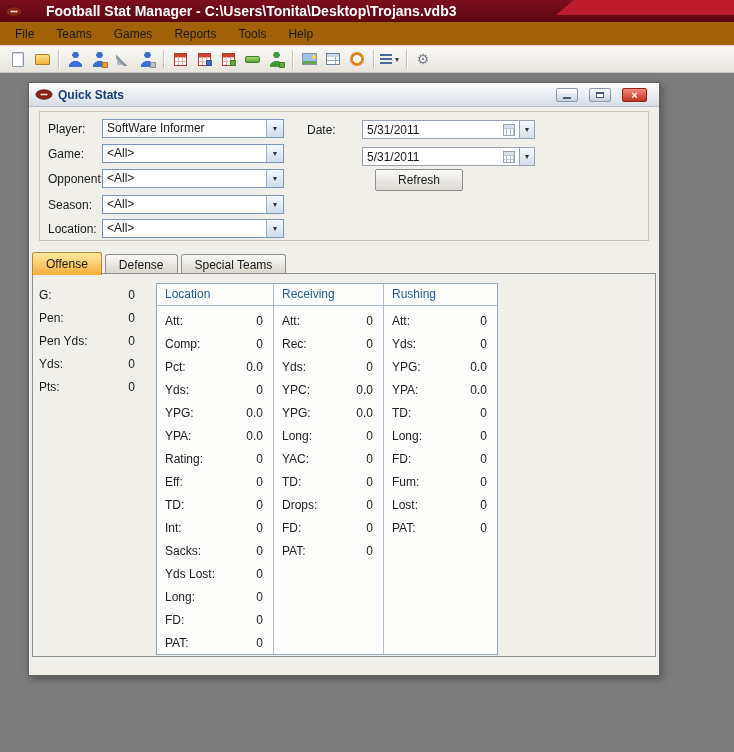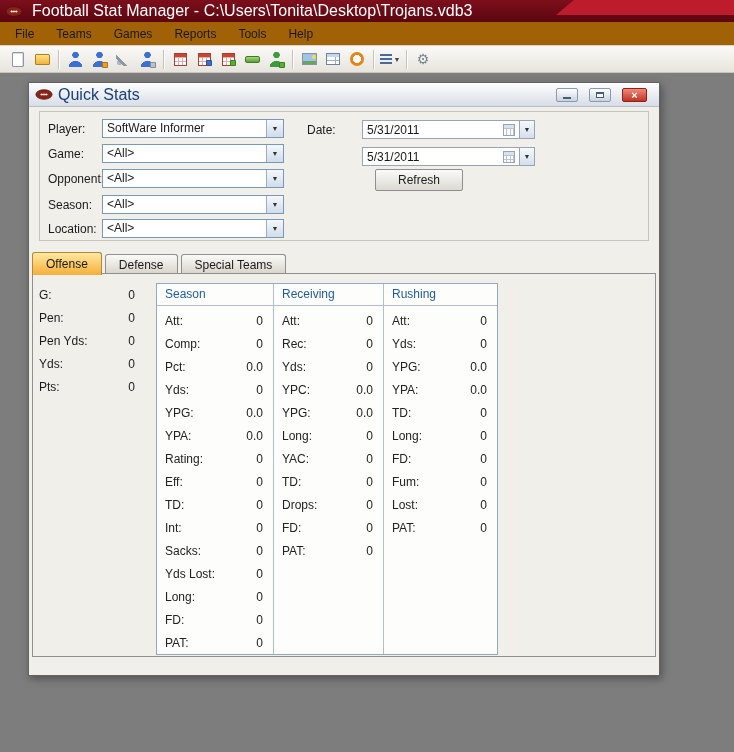--- a/index.html
+++ b/index.html
@@ -3,21 +3,21 @@
 <meta charset="utf-8">
 <style>
   * { box-sizing: border-box; margin: 0; padding: 0; }
   html,body { width:734px; height:752px; overflow:hidden; }
   body { font-family:"Liberation Sans", sans-serif; font-size:12px; color:#1a1a1a; }
   .app { position:relative; width:734px; height:752px; background:#7d7d7d; }
 
   
   .titlebar { position:relative; height:22px; background:linear-gradient(#7c0f1c,#5c060f);
     display:flex; align-items:center; padding-left:5px; overflow:hidden; }
-  .titlebar-text { color:#fff; font-weight:normal; font-size:16px; margin-left:9px; white-space:nowrap; }
+  .titlebar-text { color:#fff; font-weight:bold; font-size:14px; margin-left:23px; white-space:nowrap; }
   .titlebar-deco { position:absolute; right:0; top:0; width:178px; height:15px;
     background:#c11d2e; clip-path:polygon(10% 0,100% 0,100% 100%,0 100%); opacity:.95; }
 
   .football { width:18px; height:11px; flex:0 0 auto; }
 
   
   .menubar { height:24px; background:#a16207; border-bottom:1px solid #d9d5cd;
     display:flex; align-items:center; padding-left:4px; }
   .menu-item { padding:4px 11px; cursor:default; }
 
@@ -62,21 +62,21 @@
   .ic-list { width:12px; height:10px;
     background:repeating-linear-gradient(#4a6a9a 0 2px, transparent 2px 4px); }
   .ic-gear { font-size:14px; color:#77838f; line-height:16px; }
   .caret { font-size:7px; color:#444; margin-left:2px; }
 
   
   .dialog { position:absolute; left:28px; top:82px; width:632px; height:594px;
     background:#f1efe9; border:1px solid #636363; box-shadow:2px 3px 8px rgba(0,0,0,.35); }
   .dtitle { position:relative; height:24px; background:linear-gradient(#fefefe,#d7dde6);
     border-bottom:1px solid #b6bec9; display:flex; align-items:center; padding:0 6px; }
-  .dtitle-text { font-size:16px; font-weight:normal; color:#1a3f7a; margin-left:5px; }
+  .dtitle-text { font-size:12px; font-weight:bold; color:#1a3f7a; margin-left:5px; }
   .wbtns { position:absolute; top:5px; right:12px; display:flex; gap:11px; }
   .wbtn { width:22px; height:14px; border:1px solid #8a99ad; border-radius:2px;
     background:linear-gradient(#ffffff,#c9d2de); display:flex; align-items:center; justify-content:center; padding:0; }
   .wbtn.close { width:25px; background:linear-gradient(#f08a7a,#c23325); border-color:#8a2316;
     color:#fff; font-size:11px; font-weight:bold; line-height:1; }
   .min-glyph { width:8px; height:2px; background:#4a5a74; margin-top:6px; }
   .max-glyph { width:8px; height:6px; border:1px solid #4a5a74; border-top-width:2px; background:#fff; }
 
   
   .filter-box { position:absolute; left:10px; top:28px; width:610px; height:130px;
@@ -323,21 +323,21 @@
             <span>Yds:</span>
             <span>0</span>
           </div>
           <div class="grow">
             <span>Pts:</span>
             <span>0</span>
           </div>
         </div>
       <div class="stats-table">
           <div class="stat-col">
-            <div class="col-header">Season</div>
+            <div class="col-header">Location</div>
             <div class="col-body">
               <div class="srow">
                 <span>Att:</span>
                 <span>0</span>
               </div>
               <div class="srow">
                 <span>Comp:</span>
                 <span>0</span>
               </div>
               <div class="srow">

